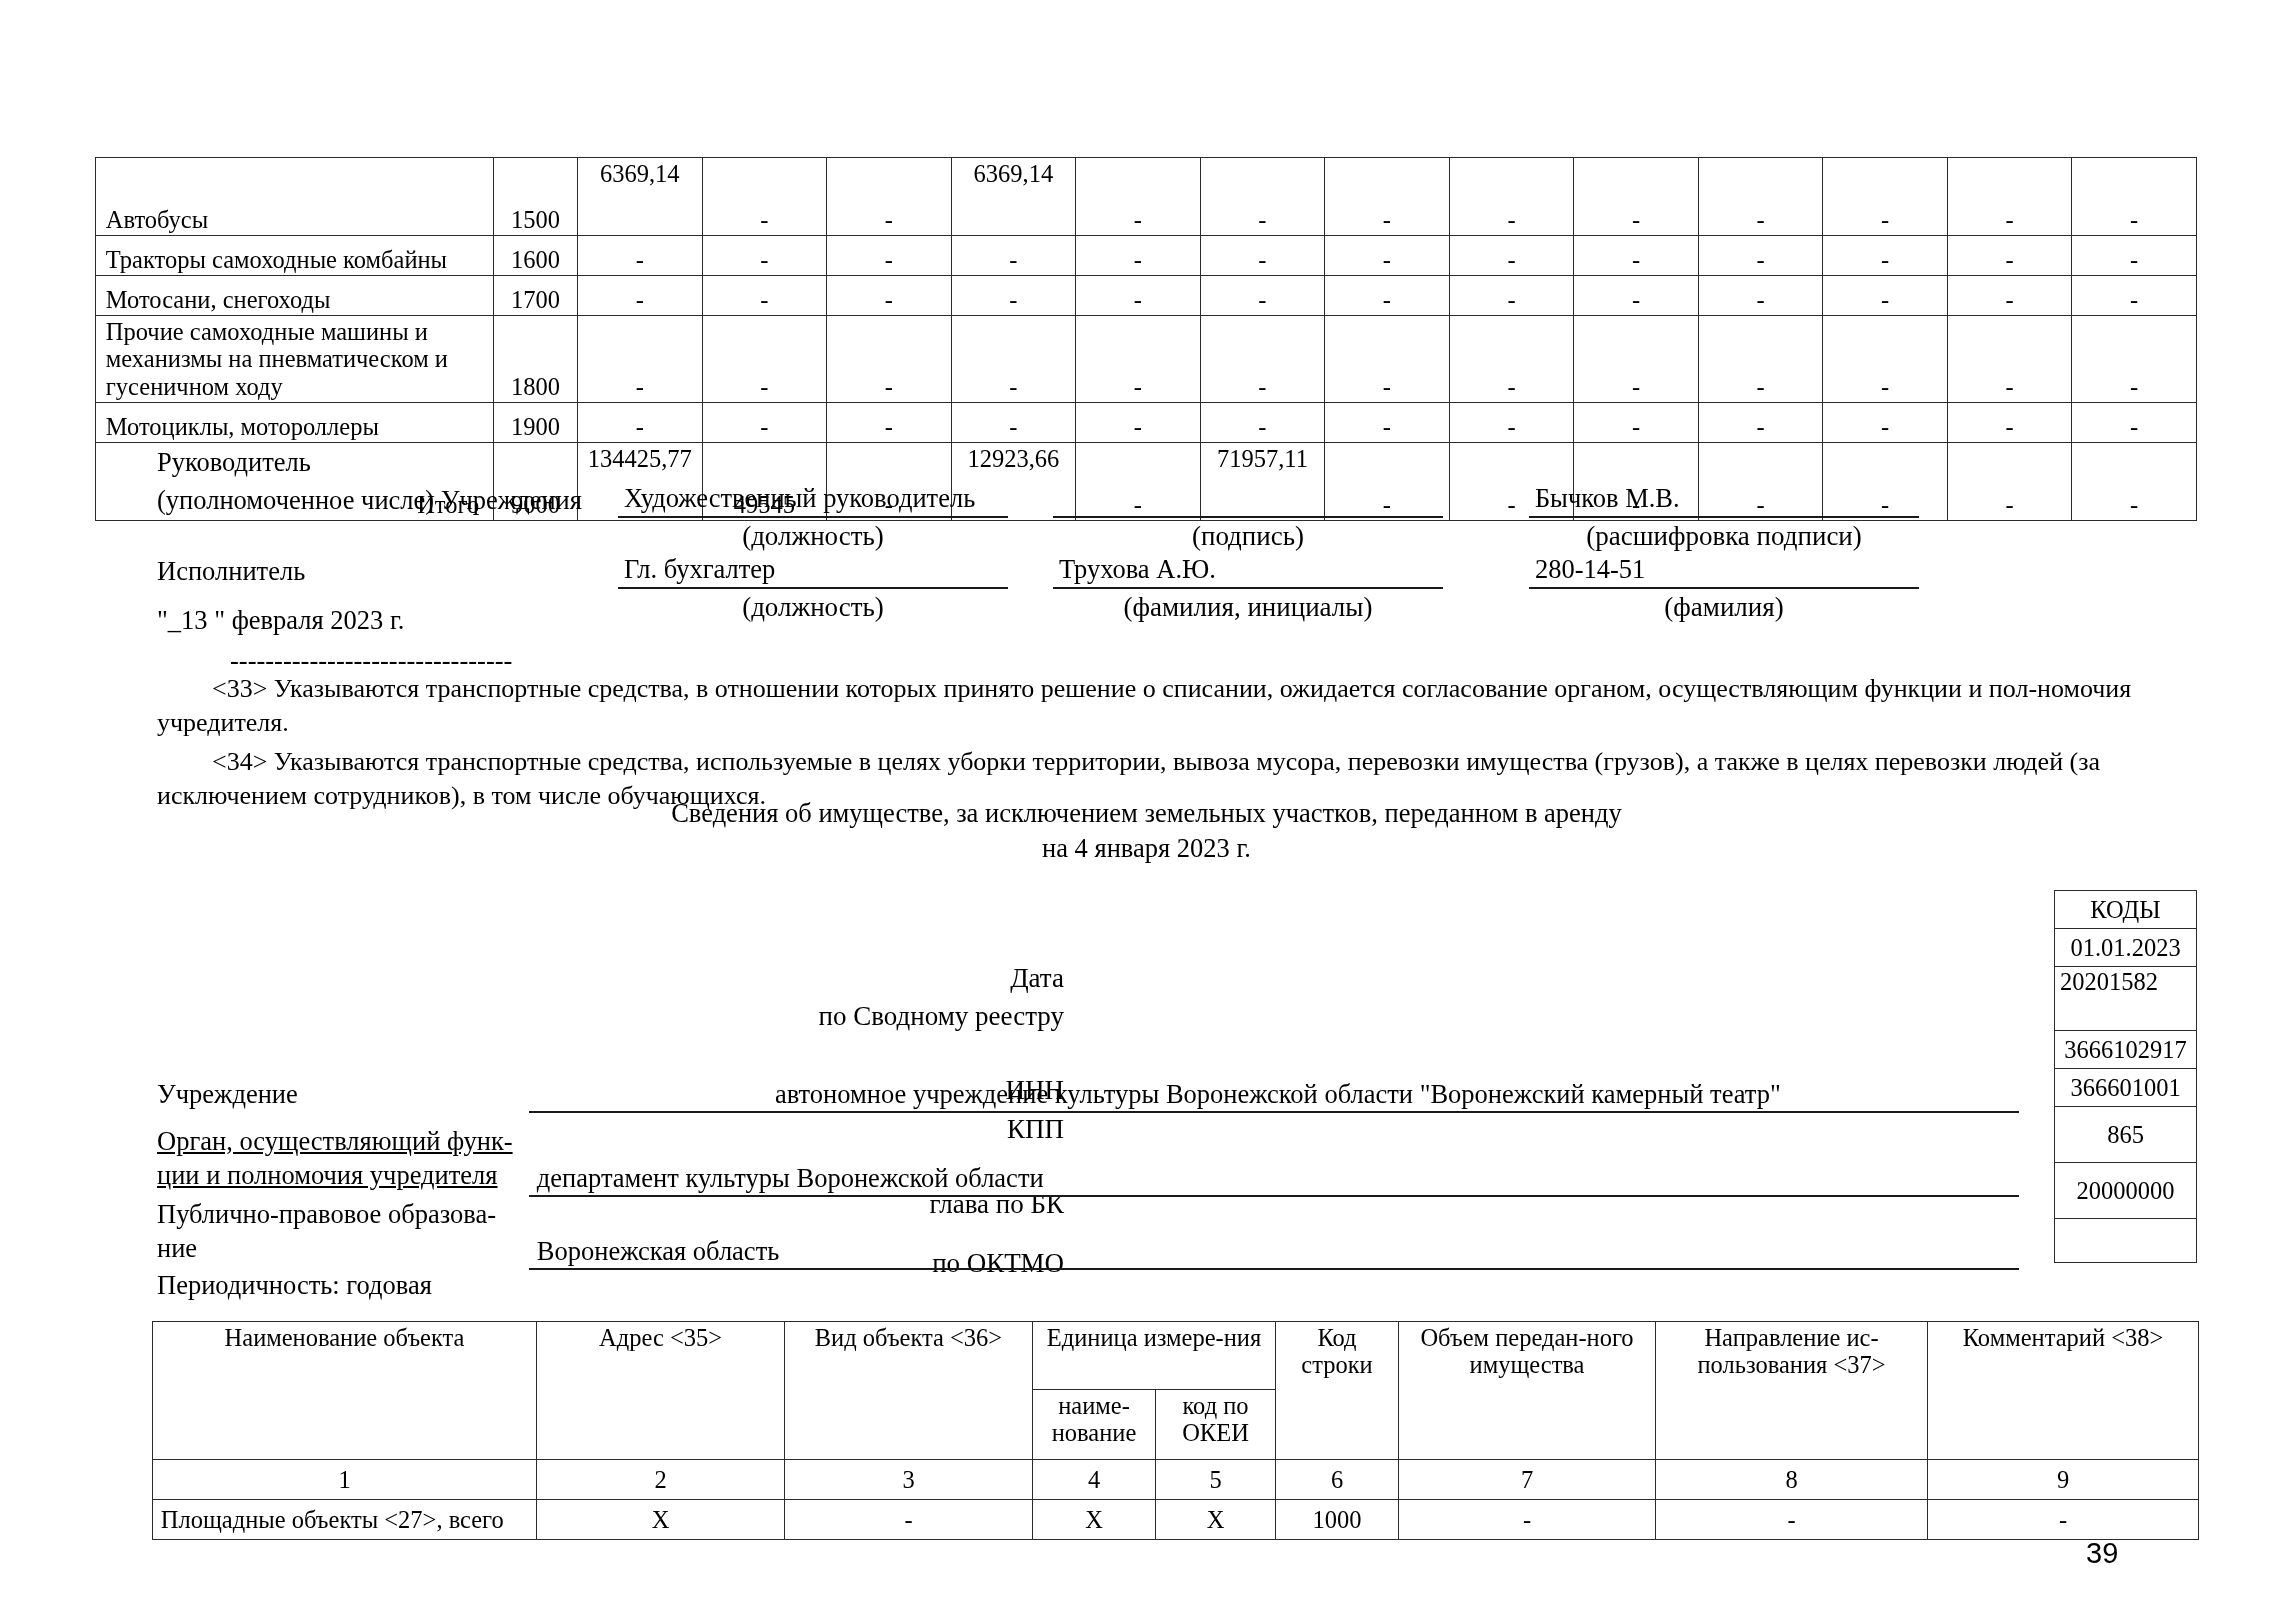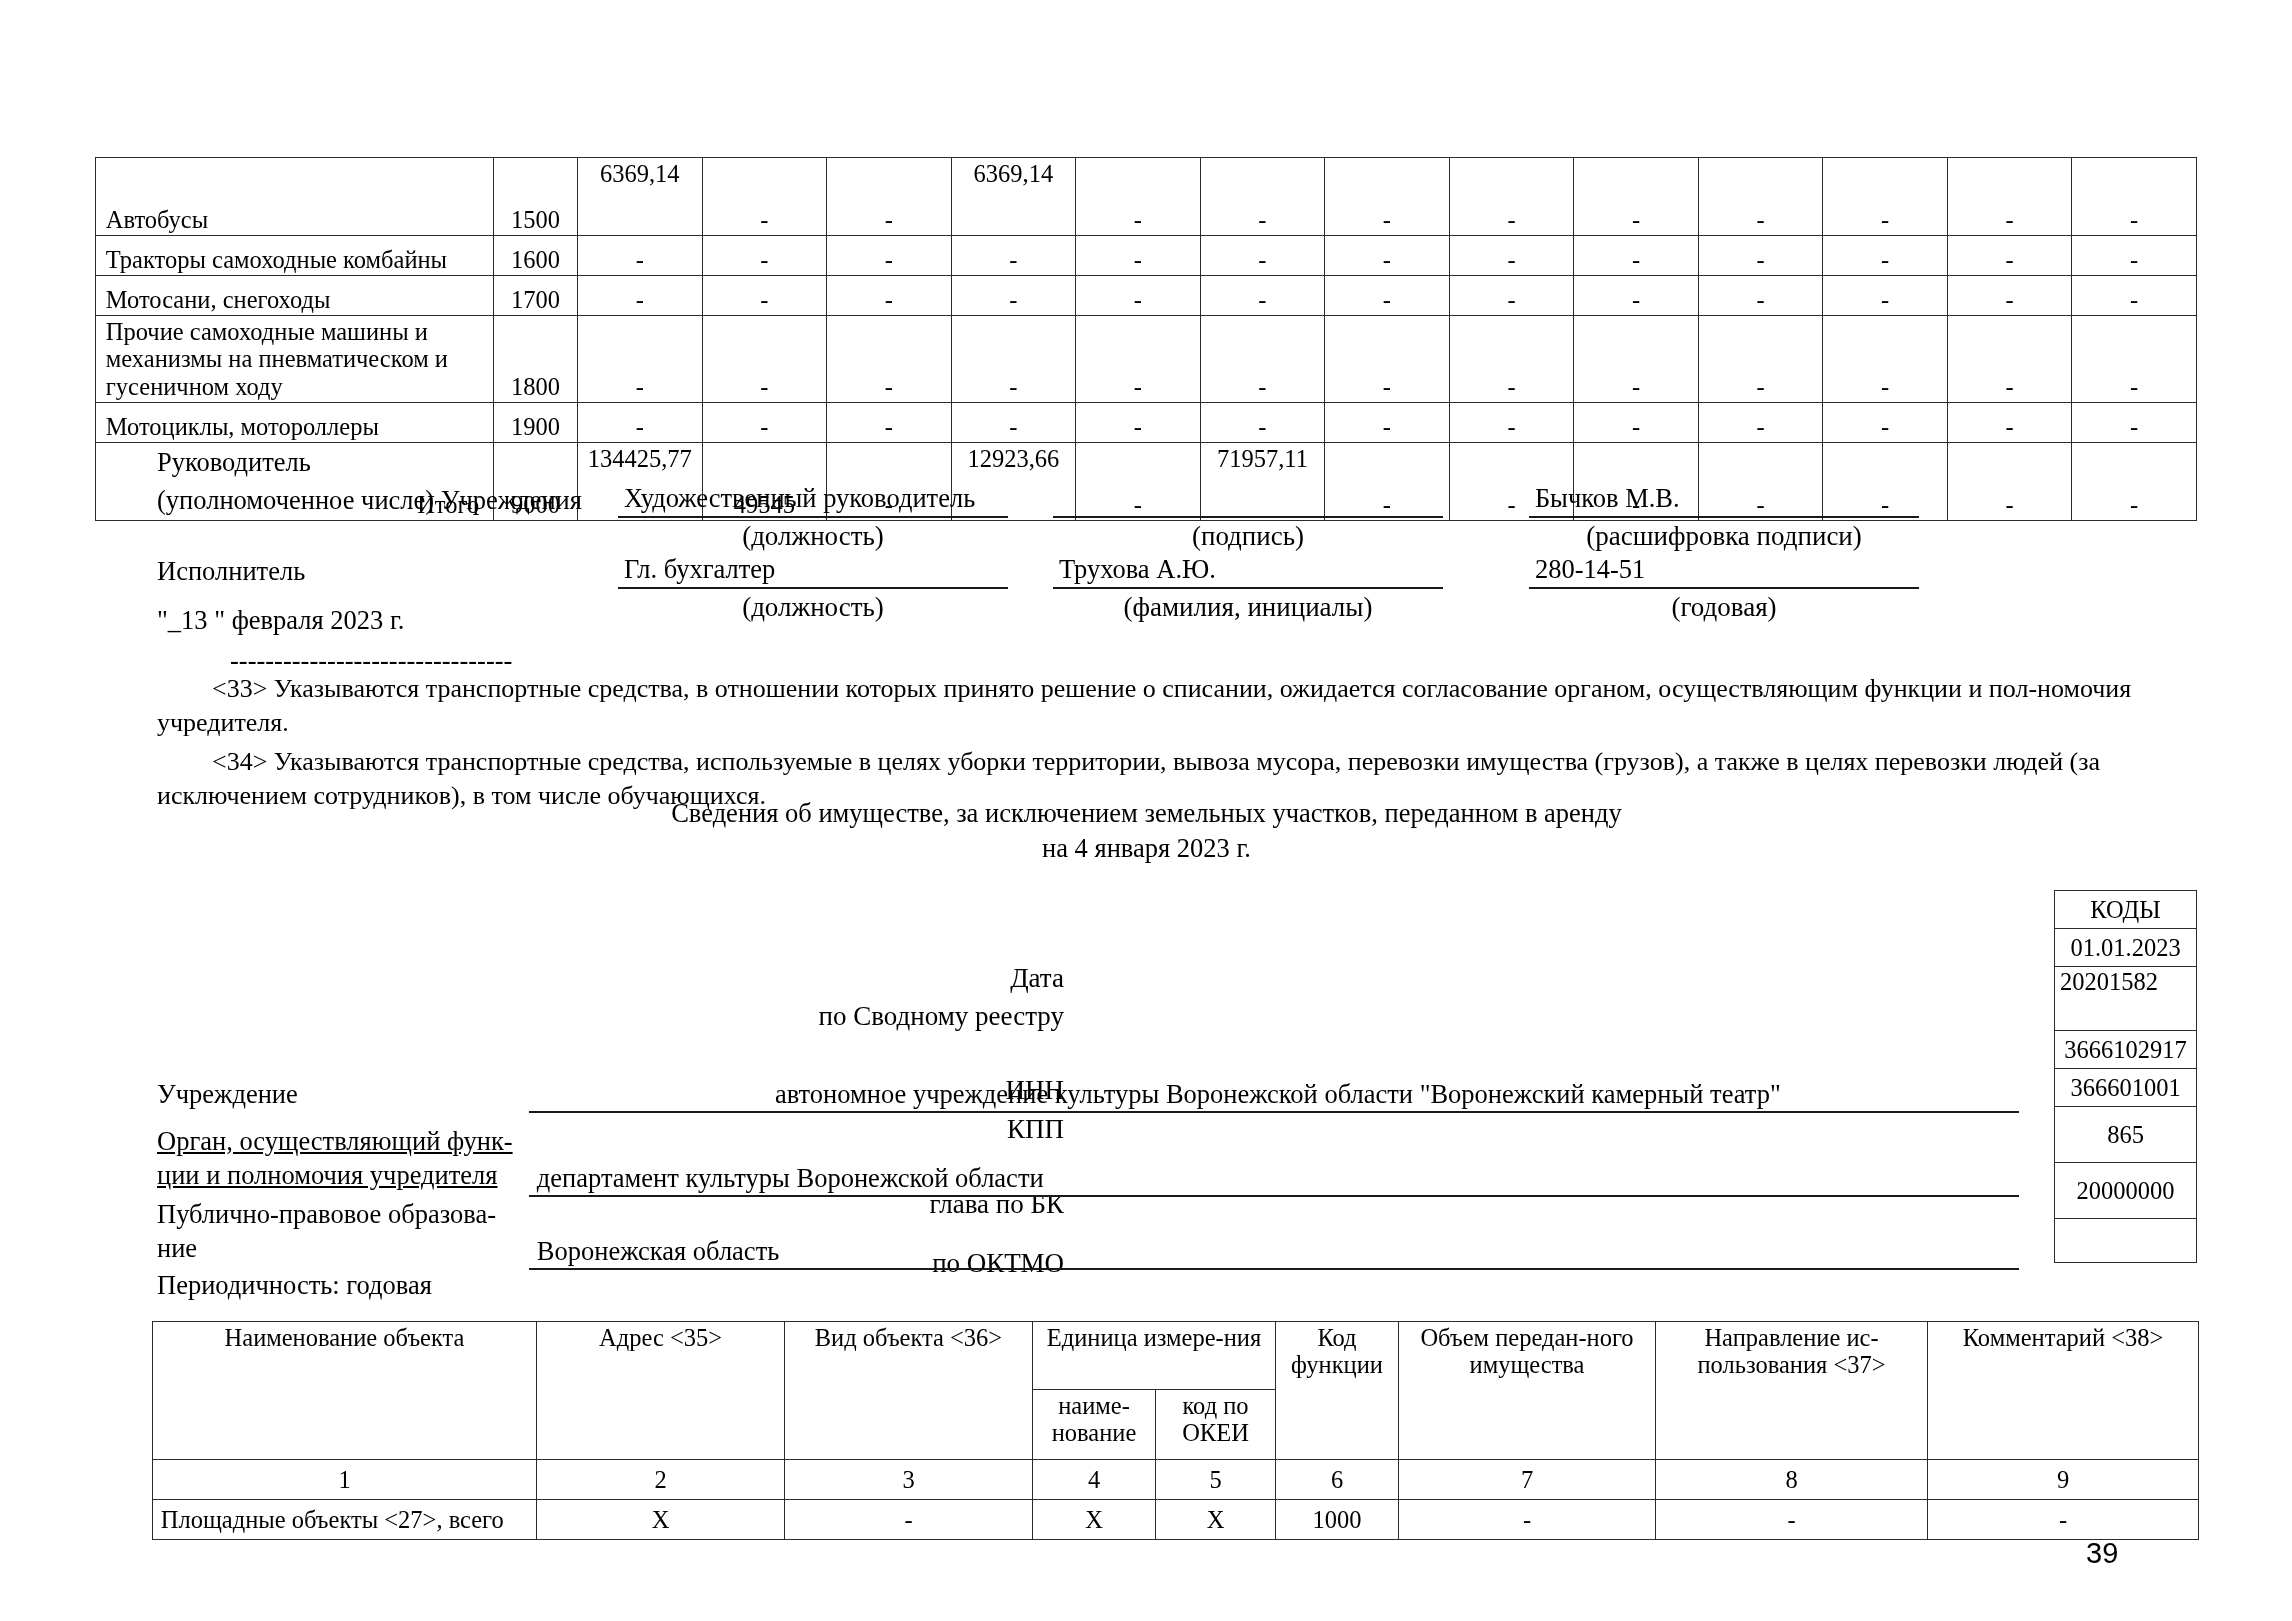--- a/index.html
+++ b/index.html
@@ -379,21 +379,21 @@
         <div class="sig-underline">280-14-51</div>
       </div>
     </div>
 
     <div class="sig-row">
       <div class="sig-label"></div>
       <div class="sig-field w-pos sig-caption">(должность)</div>
       <div class="gap-a"></div>
       <div class="sig-field w-sign sig-caption">(фамилия, инициалы)</div>
       <div class="gap-b"></div>
-      <div class="sig-field w-dec sig-caption">(годовая)</div>
+      <div class="sig-field w-dec sig-caption">(фамилия)</div>
     </div>
   </div>
 
   <div class="date-line">"_13 " февраля 2023 г.</div>
   <div class="dashes">--------------------------------</div>
 
   <div class="note note-33">
     <span class="ind"></span><span>&lt;33&gt;</span> <span>Указываются транспортные средства, в отношении которых принято решение о списании, ожидается согласование органом, осуществляющим функции и пол-номочия учредителя.</span>
   </div>
 
@@ -470,21 +470,21 @@
       <col style="width:257px">
         <col style="width:272px">
         <col style="width:271px">
     </colgroup>
     <thead>
       <tr>
         <th rowspan="2" style="vertical-align:top;">Наименование объекта</th>
         <th rowspan="2" style="vertical-align:top;">Адрес &lt;35&gt;</th>
         <th rowspan="2" style="vertical-align:top;">Вид объекта &lt;36&gt;</th>
         <th colspan="2" style="height:63px; vertical-align:top;">Единица измере-ния</th>
-        <th rowspan="2" style="vertical-align:top;">Код функции</th>
+        <th rowspan="2" style="vertical-align:top;">Код строки</th>
         <th rowspan="2" style="vertical-align:top;">Объем передан-ного имущества</th>
         <th rowspan="2" style="vertical-align:top;">Направление ис-пользования &lt;37&gt;</th>
         <th rowspan="2" style="vertical-align:top;">Комментарий &lt;38&gt;</th>
       </tr>
       <tr>
         <th style="height:65px; vertical-align:top;">наиме-нование</th>
         <th style="height:65px; vertical-align:top;">код по ОКЕИ</th>
       </tr>
     </thead>
     <tbody>

